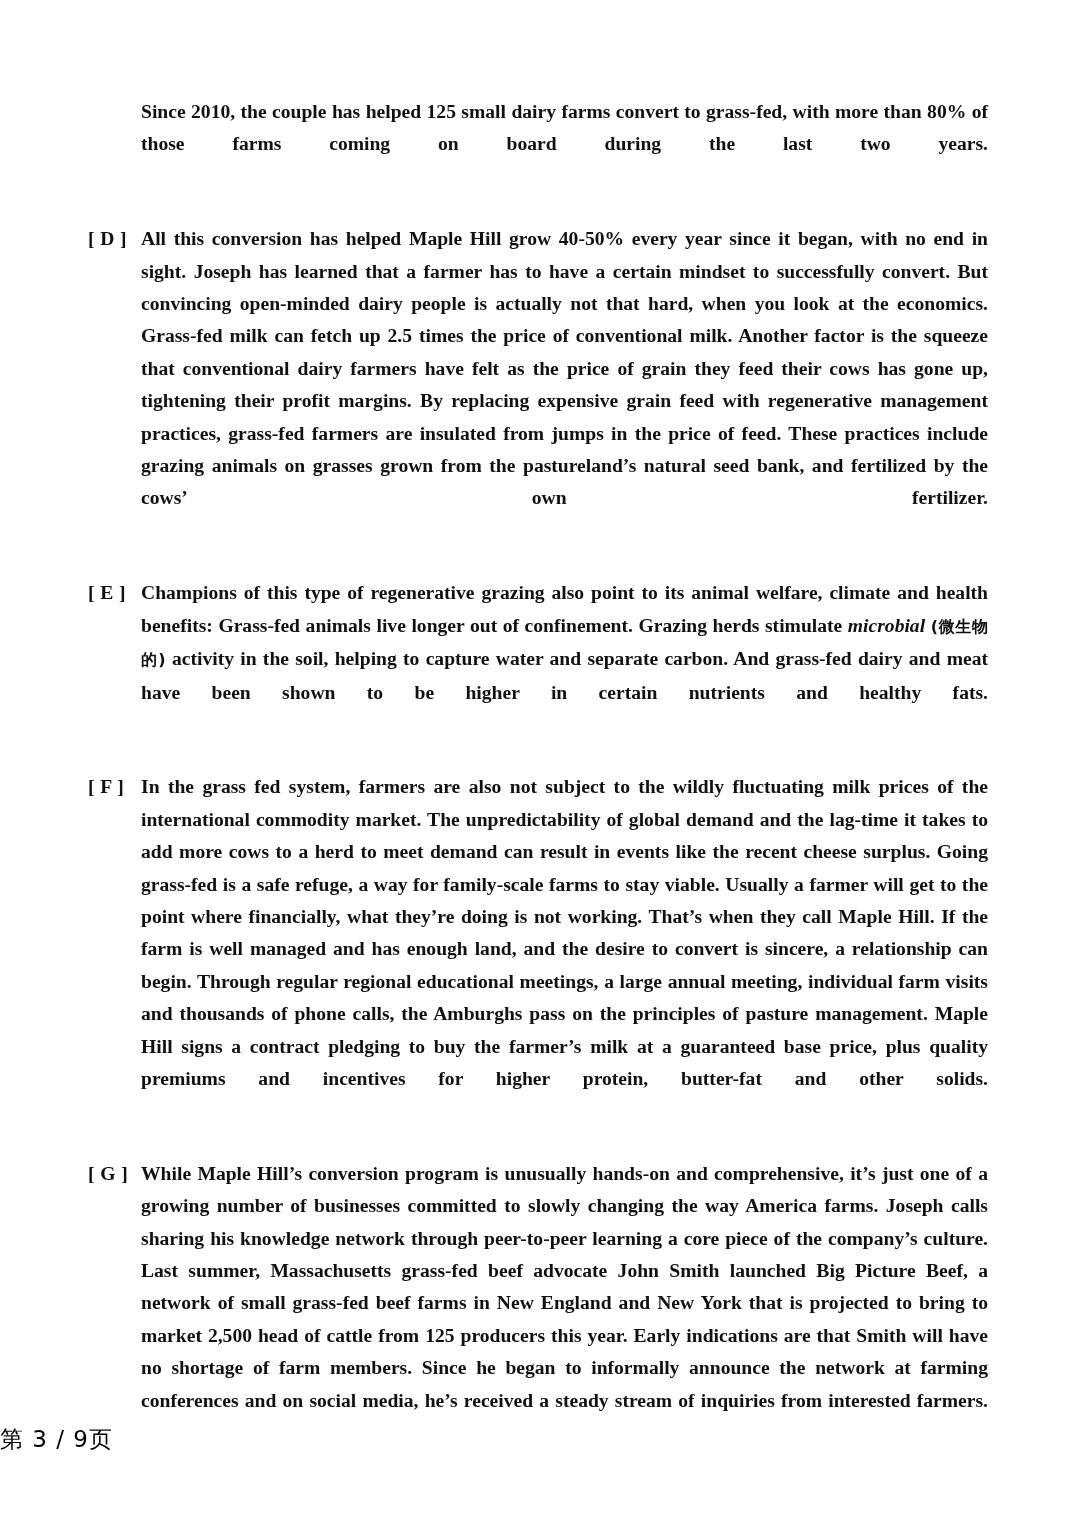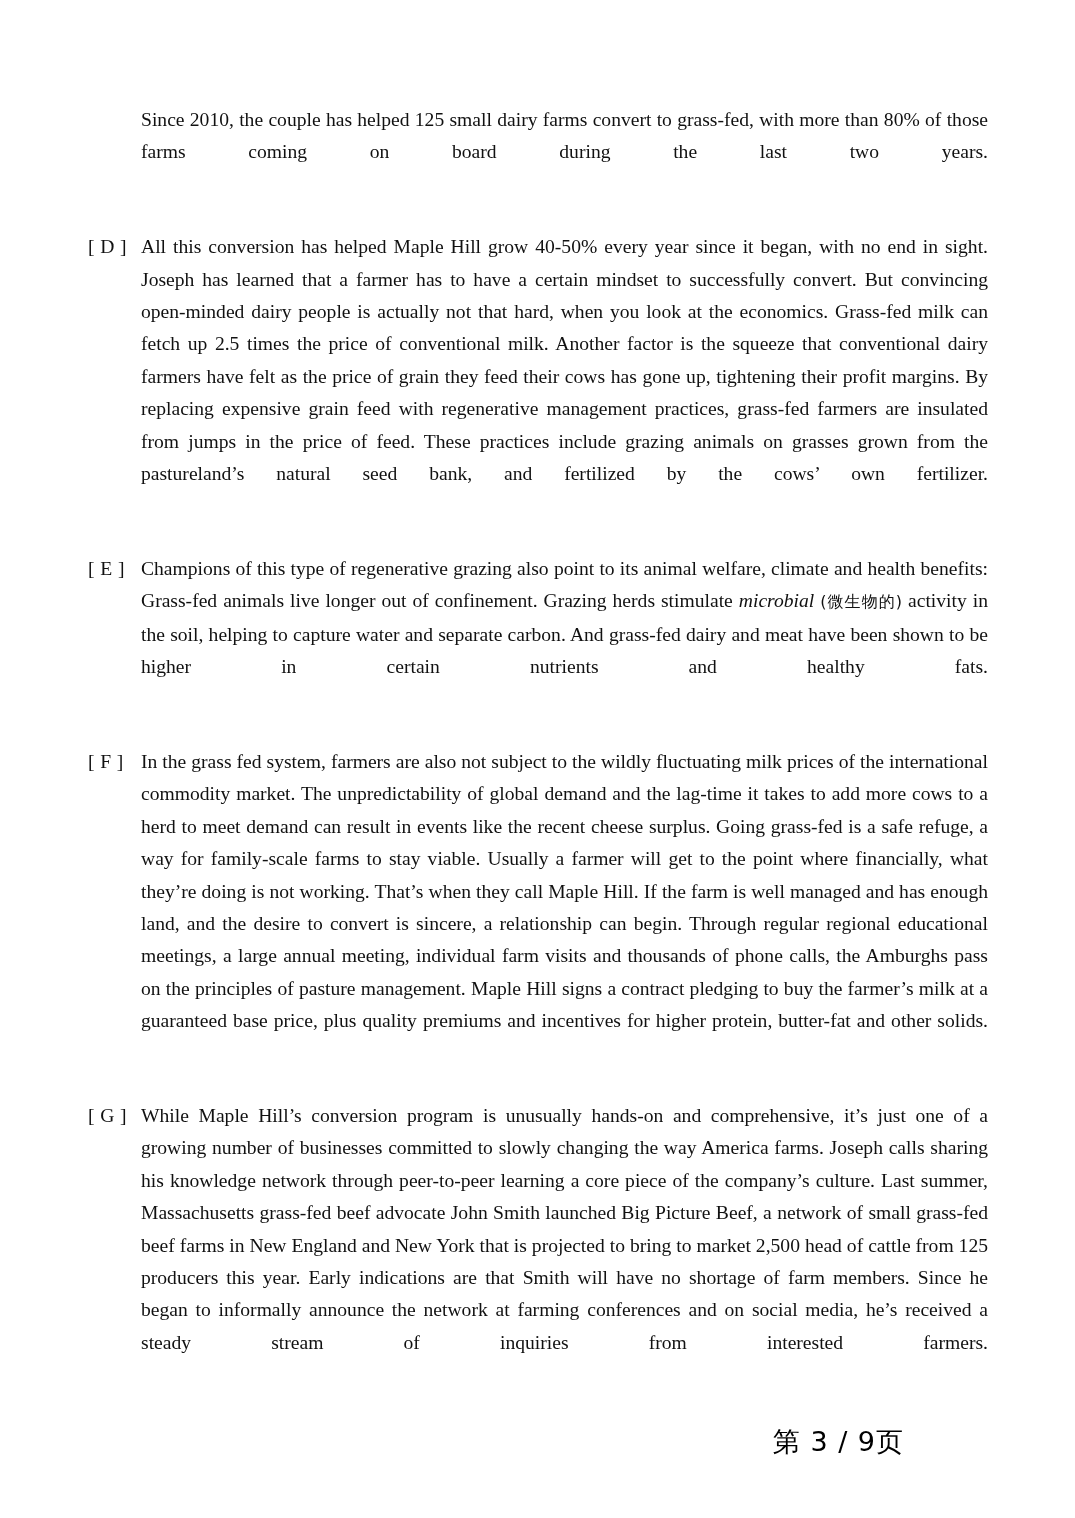--- a/index.html
+++ b/index.html
@@ -33,23 +33,24 @@
     width: 900px;
   }
 
   
   .para {
     position: relative;
     font-size: 19.6px;
     line-height: 32.4px;
     text-align: justify;
     text-justify: inter-word;
-    margin: 8px 0 30px 0;
+    margin: 0 0 30px 0;
     padding-left: 53px;       
     color: #111111;
+    font-weight: bold;
     -webkit-font-smoothing: antialiased;
   }
   .para:last-of-type { margin-bottom: 0; }
 
   
   .para.no-marker { padding-left: 53px; }
 
   .marker {
     position: absolute;
     left: 0;
@@ -80,23 +81,23 @@
     font-family: "DejaVu Sans", "Liberation Sans", sans-serif;
     font-size: 16px;
   }
 
   
   .footer {
     position: absolute;
     left: 0;
     top: 1424px;
     width: 904px;
-    text-align: right;
+    text-align: left;
     font-family: "DejaVu Sans", "Liberation Sans", sans-serif;
-    font-size: 27px;
+    font-size: 23px;
     letter-spacing: 1px;
     color: #000000;
   }
 </style>
 </head>
 <body>
 
 <div class="page">
 
   <div class="content">

